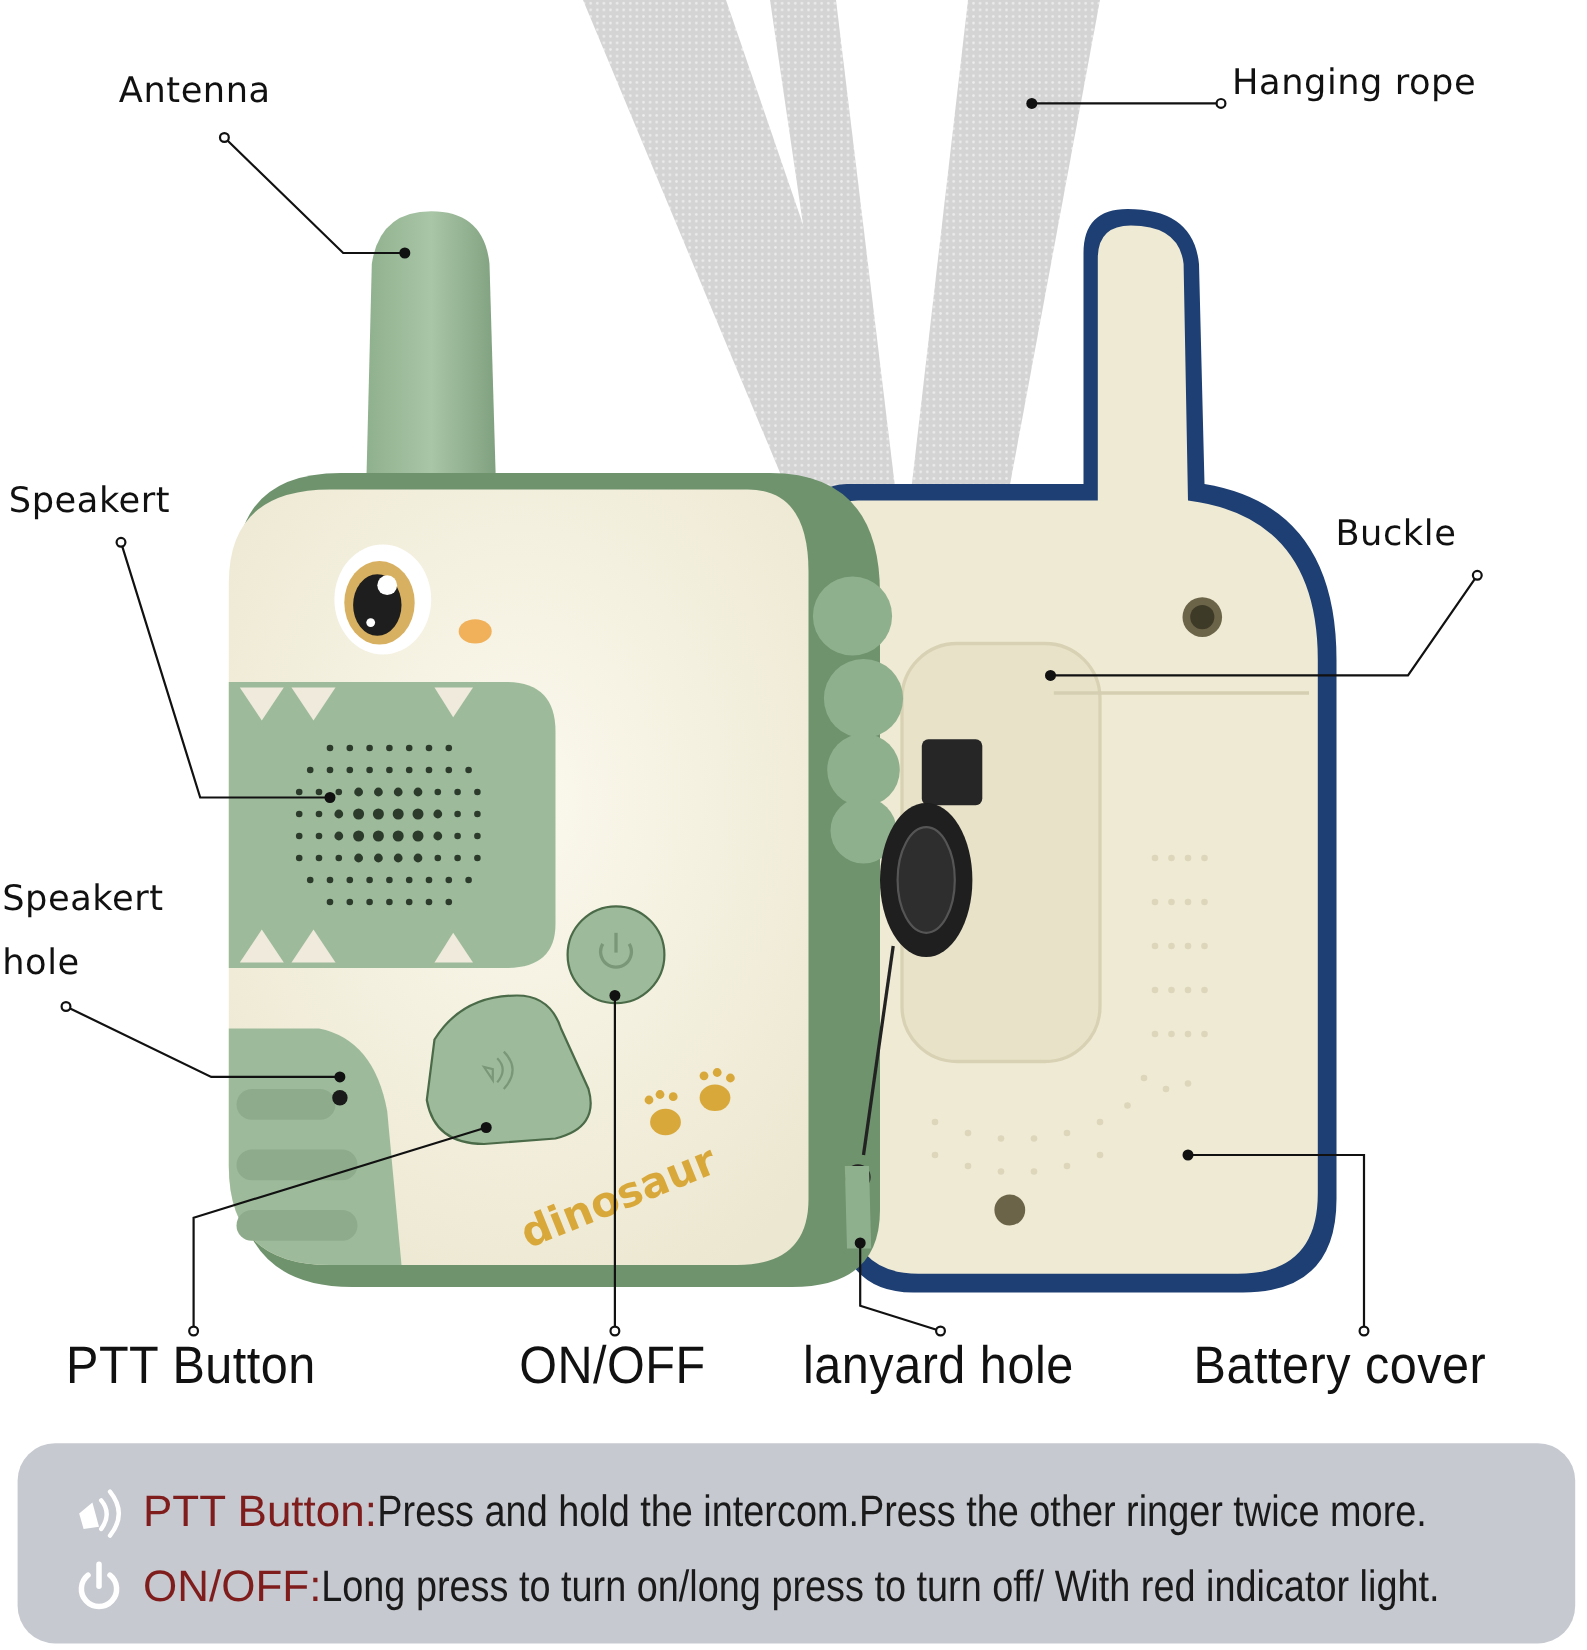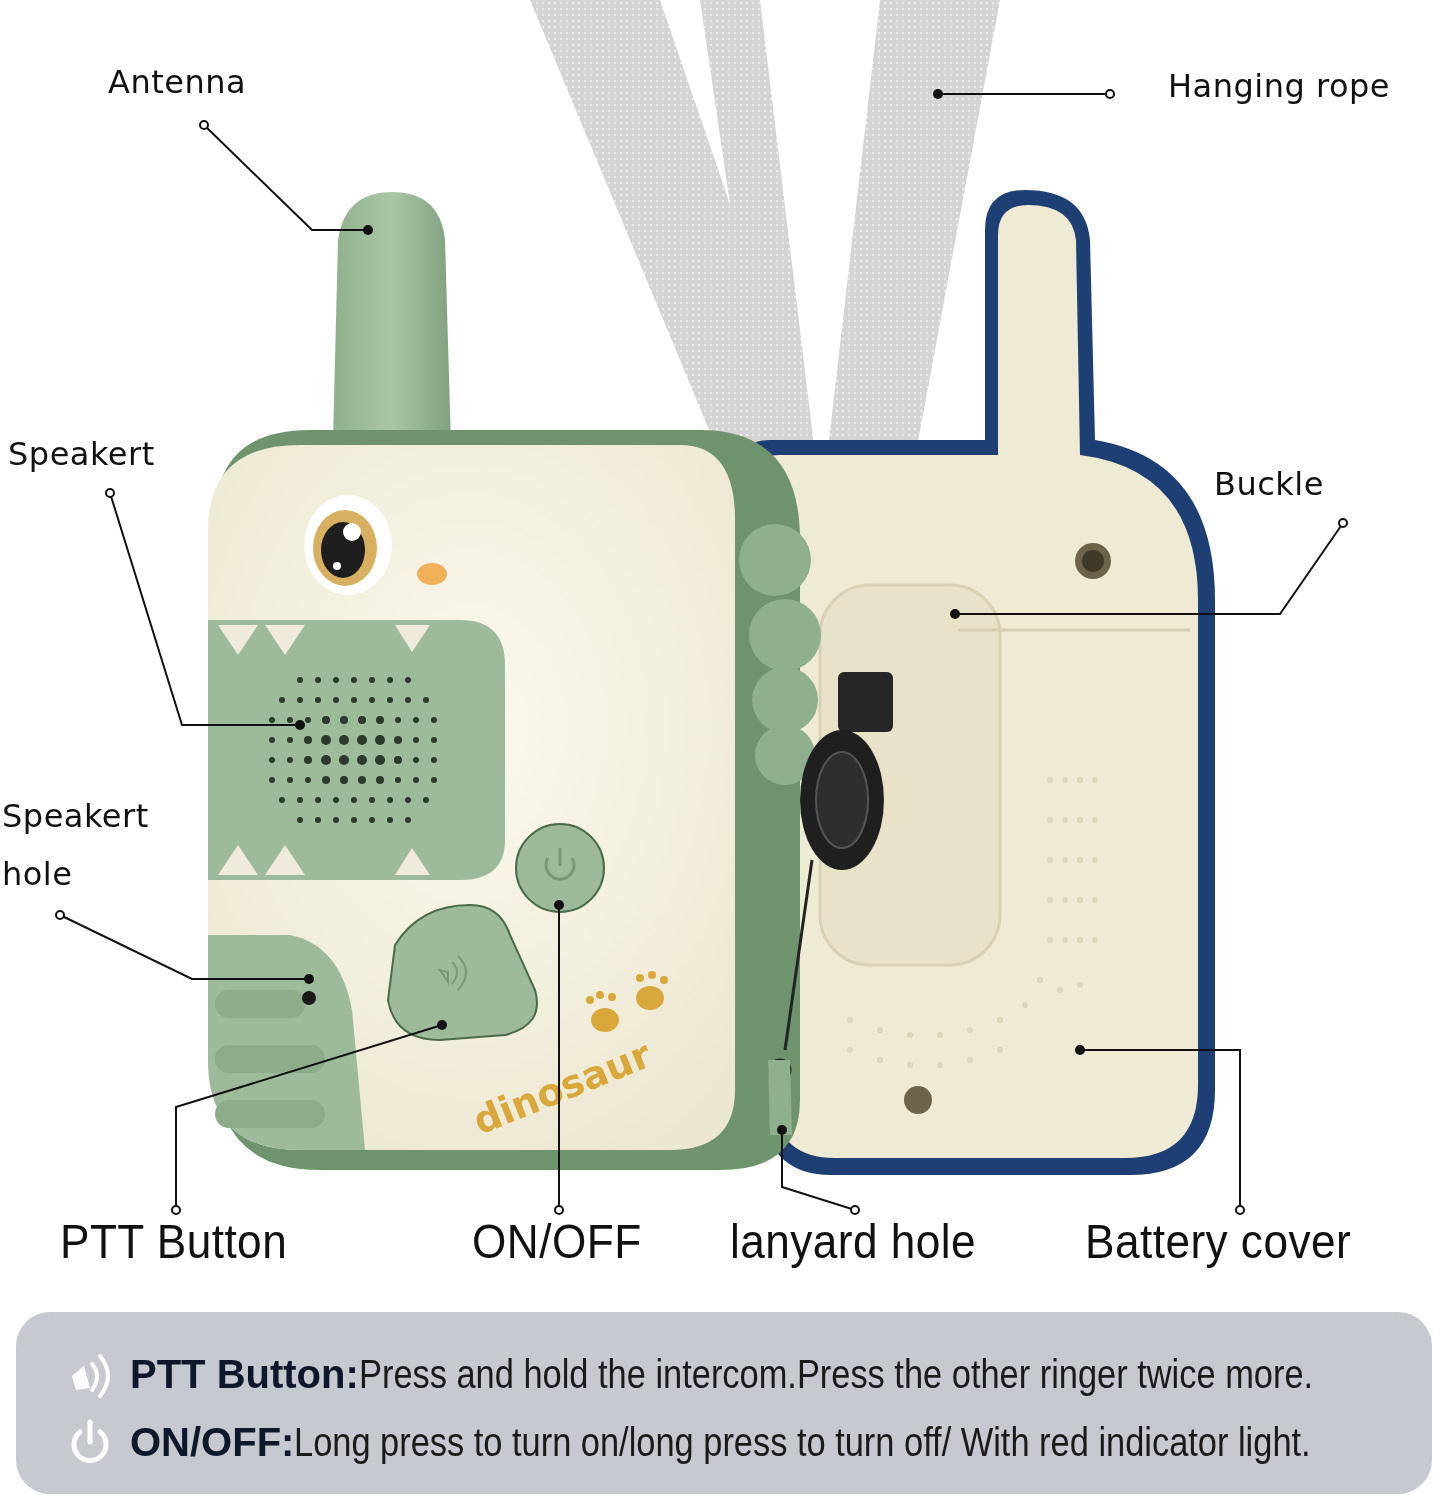--- a/index.html
+++ b/index.html
@@ -4,21 +4,21 @@
 <style>
   html, body { margin:0; padding:0; background:#ffffff; }
   body { width:1443px; height:1500px; position:relative; overflow:hidden; font-family:"Liberation Sans", sans-serif; }
   .stage { position:absolute; left:0; top:0; width:1443px; height:1310px; }
   svg.art { position:absolute; left:0; top:0; }
   .label { position:absolute; color:#111; font-family:"DejaVu Sans", sans-serif; font-size:32px; line-height:1; white-space:nowrap; letter-spacing:0.5px; }
   .label.cond { font-family:"Liberation Sans", sans-serif; font-size:48px; transform:scaleX(0.92); transform-origin:left top; }
   .info-box { position:absolute; left:16px; top:1312px; width:1416px; height:182px; background:#c6c9d0; border-radius:34px; }
   .info-row { position:absolute; left:48px; display:flex; align-items:center; white-space:nowrap; }
   .info-row .icon { width:52px; height:52px; margin-right:14px; display:flex; align-items:center; justify-content:center; }
-  .info-row .key { font-family:"Liberation Sans", sans-serif; font-weight:bold; font-size:40px; color:#0f172a; }
+  .info-row .key { font-family:"Liberation Sans", sans-serif; font-weight:normal; font-size:40px; color:#7f1d1d; }
   .info-row .desc { font-family:"Liberation Sans", sans-serif; font-size:40px; color:#1a1a1a; transform:scaleX(0.86); transform-origin:left center; display:inline-block; }
 </style>
 </head>
 <body>
 
 <div class="stage">
   <svg class="art" width="1443" height="1310" viewBox="0 0 1443 1310">
     <defs>
       <pattern id="mesh" width="6" height="6" patternUnits="userSpaceOnUse">
         <rect width="6" height="6" fill="#d4d4d4"></rect>
@@ -254,21 +254,21 @@
       <circle cx="1343" cy="523" r="4"></circle>
       <circle cx="60" cy="915" r="4"></circle>
       <circle cx="176" cy="1210" r="4"></circle>
       <circle cx="559" cy="1210" r="4"></circle>
       <circle cx="855" cy="1210" r="4"></circle>
       <circle cx="1240" cy="1210" r="4"></circle>
     </g>
   </svg>
 
   <div class="label" style="left:108px; top:66px;">Antenna</div>
-  <div class="label" style="left:1120px; top:70px;margin-left:48px;">Hanging rope</div>
+  <div class="label" style="left:1120px; top:58px;">Hanging rope</div>
   <div class="label" style="left:8px; top:438px;">Speakert</div>
   <div class="label" style="left:1214px; top:468px;">Buckle</div>
   <div class="label" style="left:2px; top:800px;">Speakert</div>
   <div class="label" style="left:2px; top:858px;">hole</div>
   <div class="label cond" style="left:60px; top:1218px;">PTT Button</div>
   <div class="label cond" style="left:472px; top:1218px;">ON/OFF</div>
   <div class="label cond" style="left:730px; top:1218px;">lanyard hole</div>
   <div class="label cond" style="left:1085px; top:1218px;">Battery cover</div>
 </div>
 

